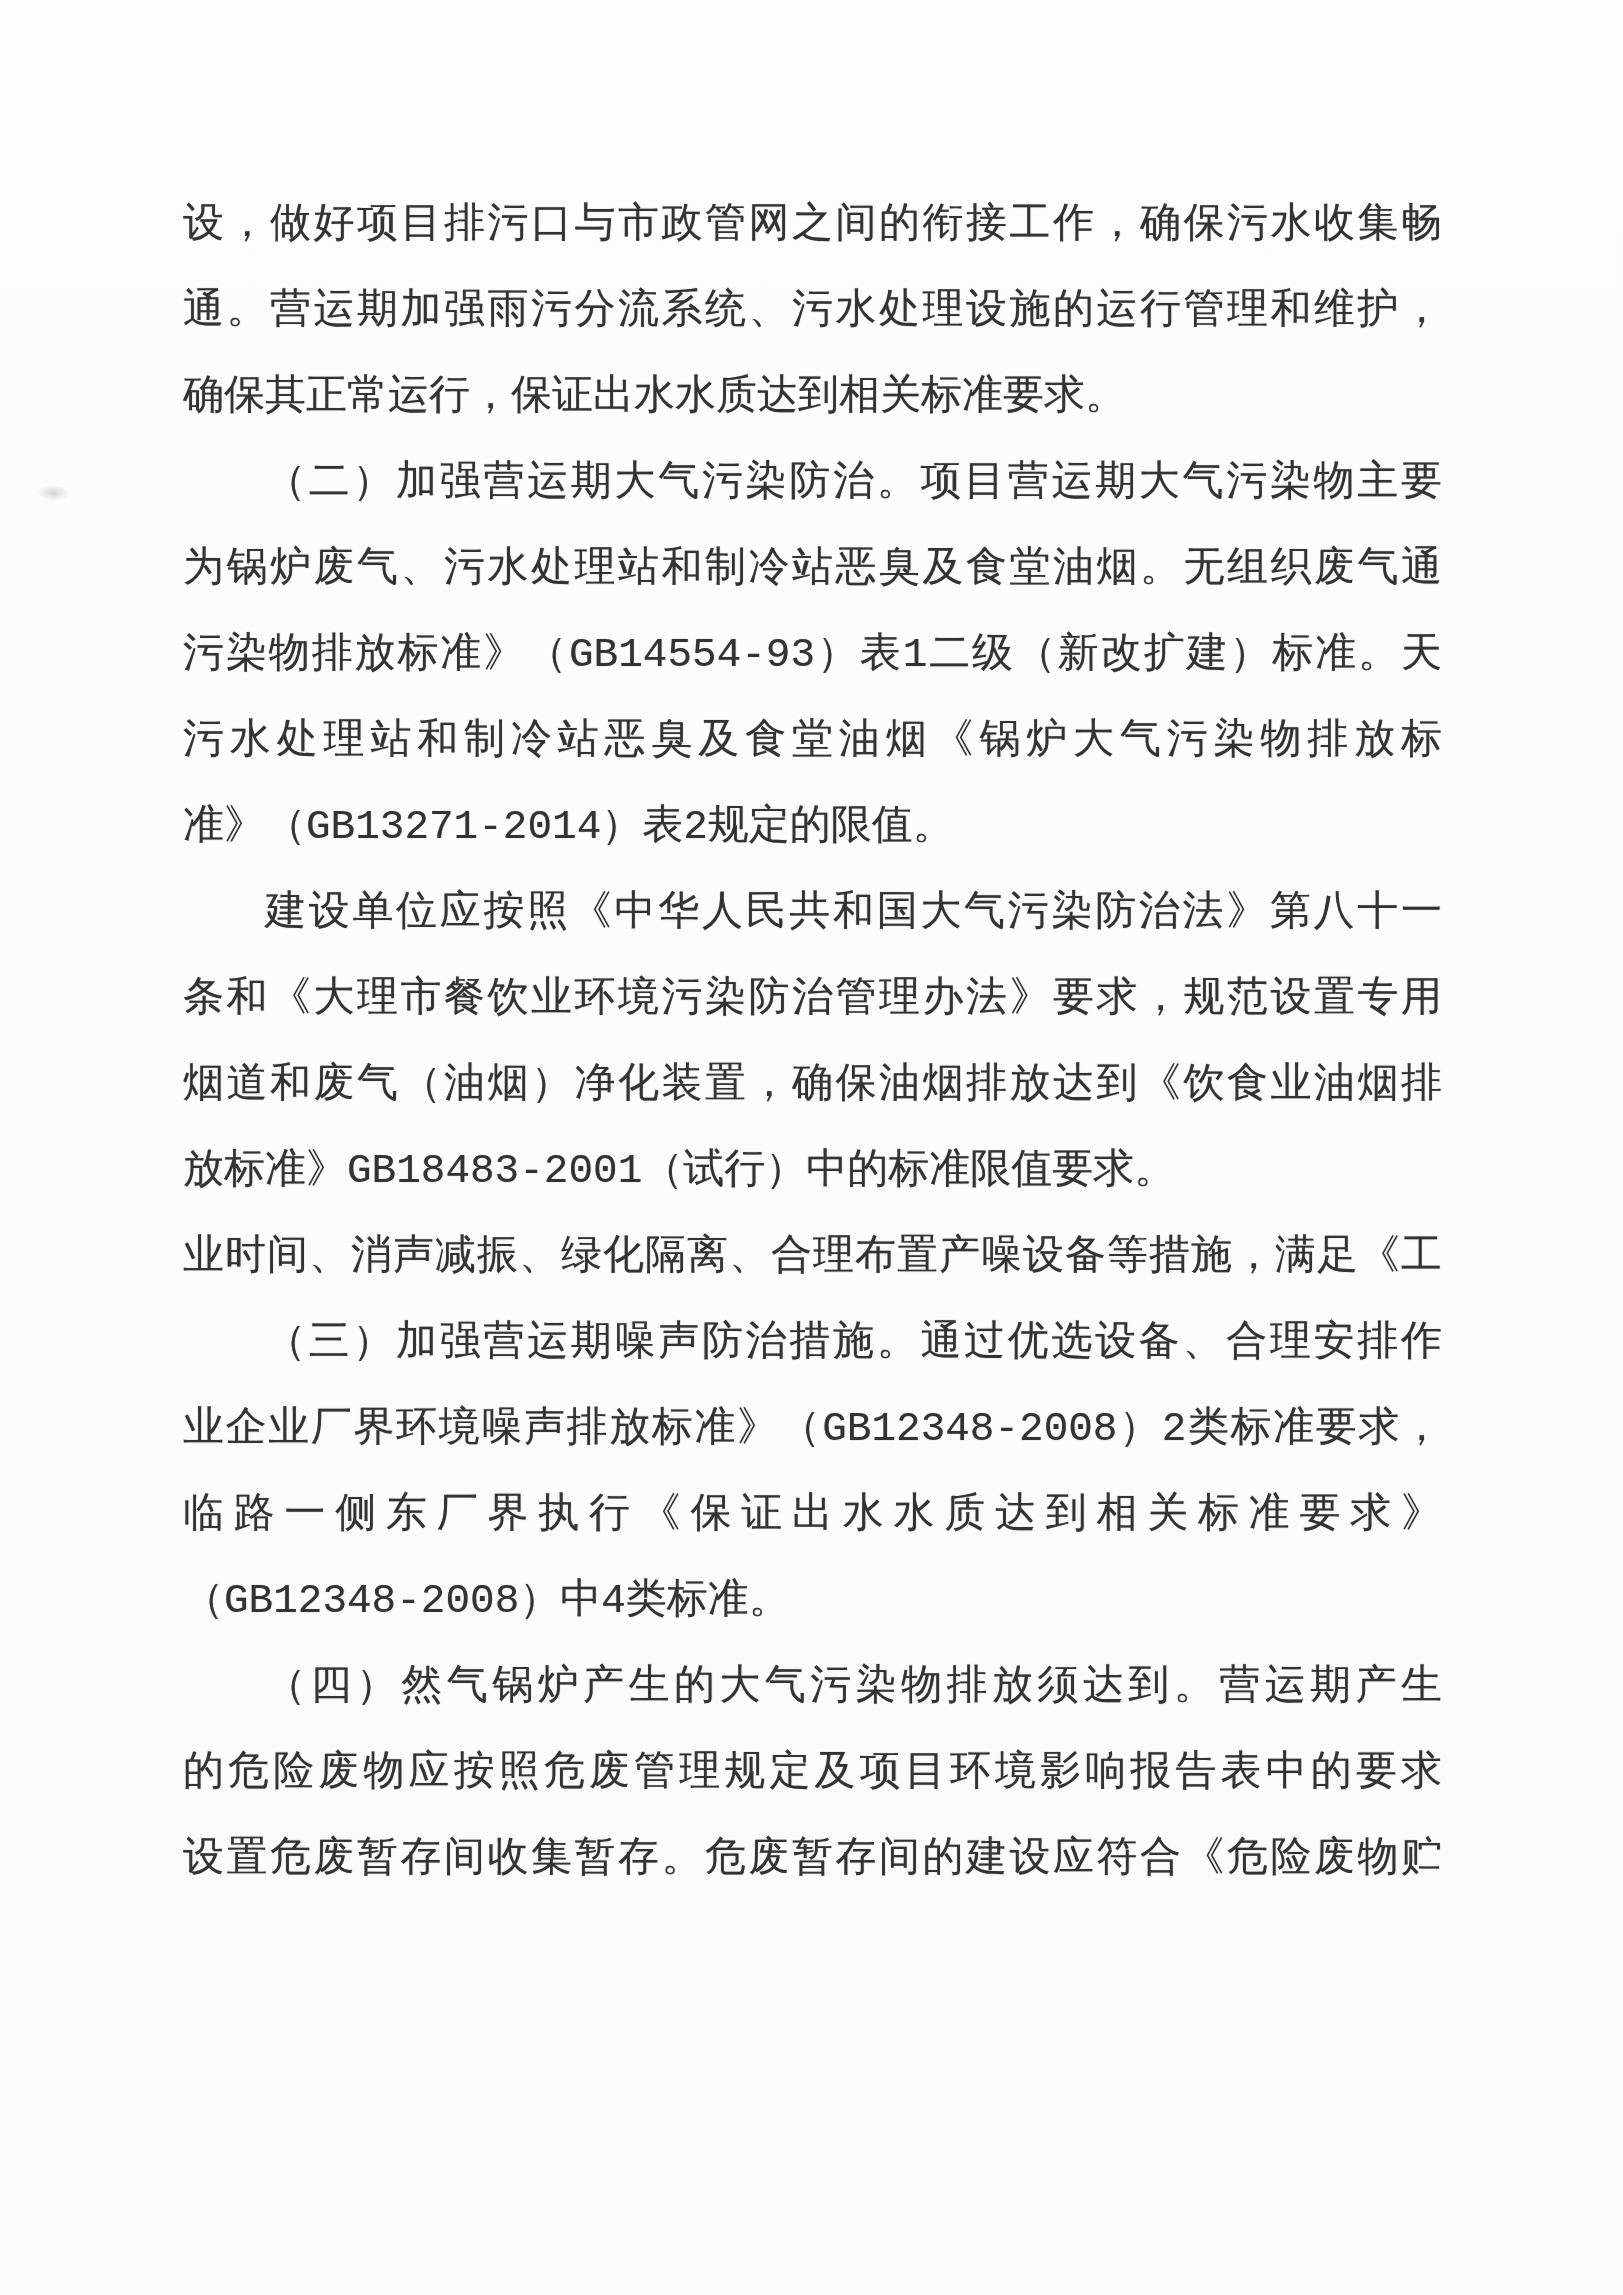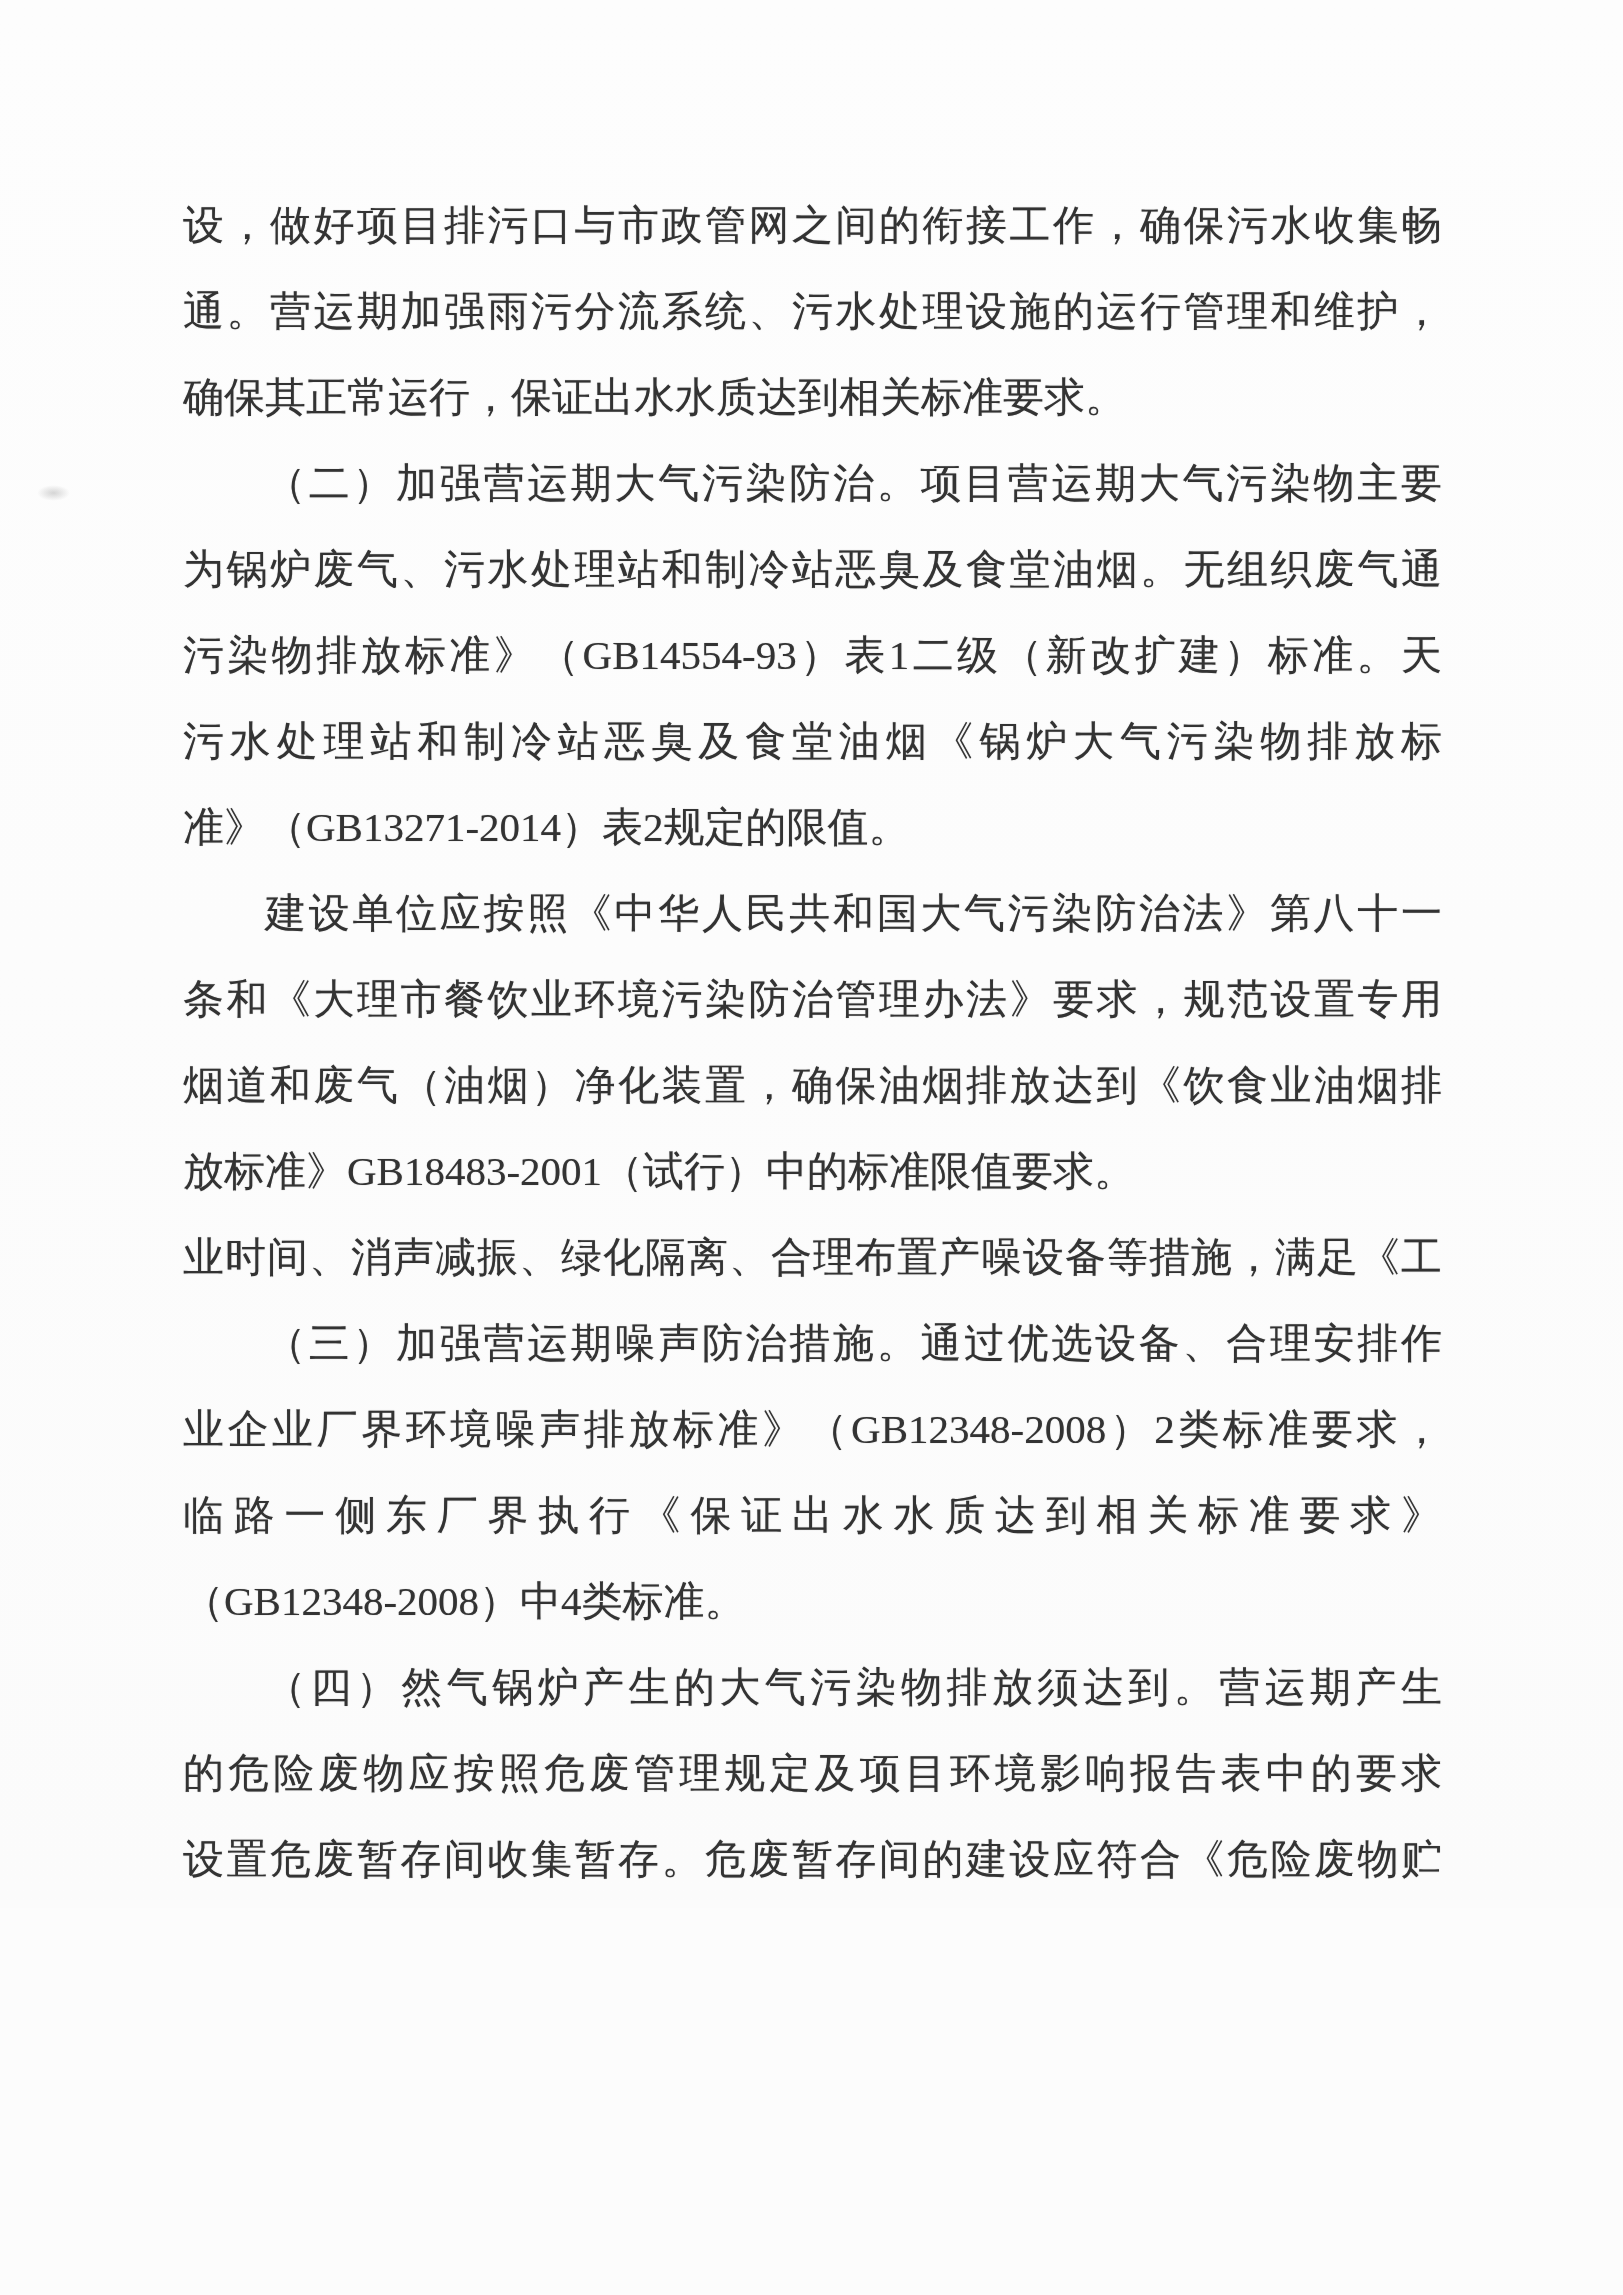--- a/index.html
+++ b/index.html
@@ -10,21 +10,21 @@
     width: 1624px;
     height: 2295px;
     background: #fcfcfc;
   }
   .page {
     position: relative;
     width: 1624px;
     height: 1908px;
     background: linear-gradient(180deg, #fdfdfd 0%, #fbfbfb 100%);
     overflow: hidden;
-    font-family: Liberation Serif, serif;
+    font-family: Liberation Mono, monospace;
   }
   .text-block {
     position: absolute;
     left: 183px;
     top: 182px;
     width: 1259px;
     font-size: 41px;
     line-height: 86px;
     color: var(--ink, #333333);
     text-shadow: 0 0 1px rgba(40, 40, 40, 0.45);

